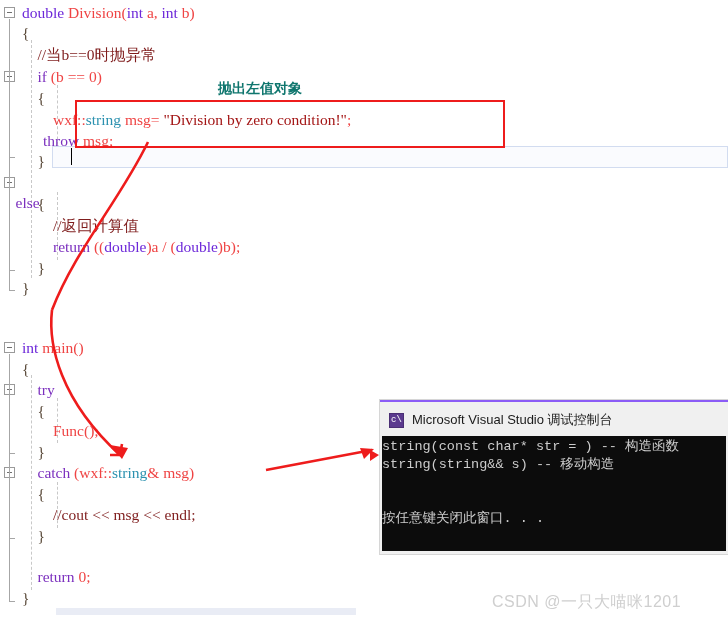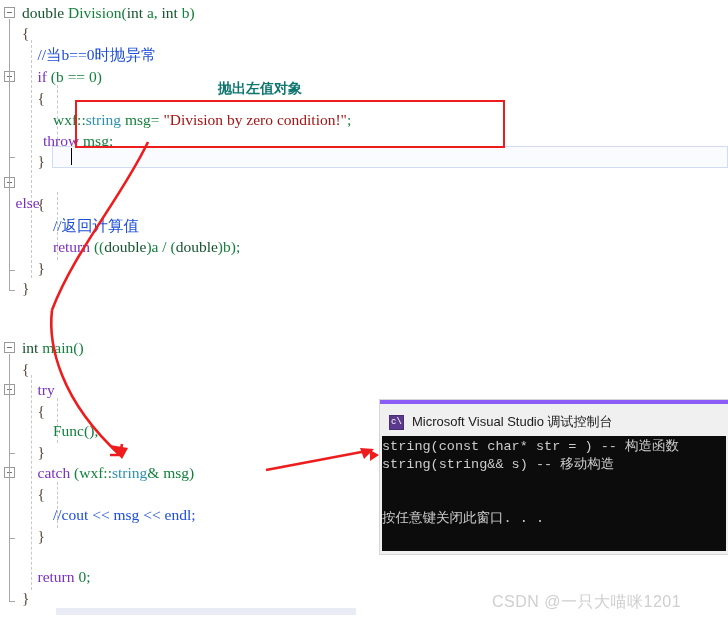--- a/index.html
+++ b/index.html
@@ -23,26 +23,26 @@
     height:20px;
     white-space:pre;
     font-family:"Liberation Serif", serif;
     font-size:15.5px;
     line-height:20px;
     color:#2b2b2b;
   }
   .code-line .txt{ display:inline-block; }
 
   
-  .kw{color:#14532d;}           
+  .kw{color:#6d28d9;}           
   .kw2{color:#7b2fbe;}          
   .type{color:#2b91af;}         
-  .cmt{color:#1d4ed8;}          
+  .cmt{color:#7f1d1d;}          
   .str{color:#a31515;}          
-  .id{color:#15803d;}
+  .id{color:#ef4444;}
   .fn{color:#5a4a3a;}
 
   
   .gutter-box{
     position:absolute;
     width:11px;height:11px;
     border:1px solid #9a9a9a;
     background:#ffffff;
     box-sizing:border-box;
   }
@@ -118,21 +118,21 @@
   #console-window{
     position:absolute;
     left:380px;top:400px;
     width:348px;height:154px;
     background:#f0f0f0;
     box-shadow:0 0 0 1px #d6d6d6;
   }
   #console-titlebar{
     position:absolute;left:0;top:0;right:0;height:36px;
     background:#f0f0f0;
-    border-top:4px solid #8b5cf6;
+    border-top:2px solid #8b5cf6;
     display:flex;align-items:center;
     padding-left:9px;
   }
   #console-icon{
     width:15px;height:15px;
     background:#5b3a8e;
     border:1px solid #4a2e74;
     box-sizing:border-box;
     position:relative;
     flex:0 0 auto;

